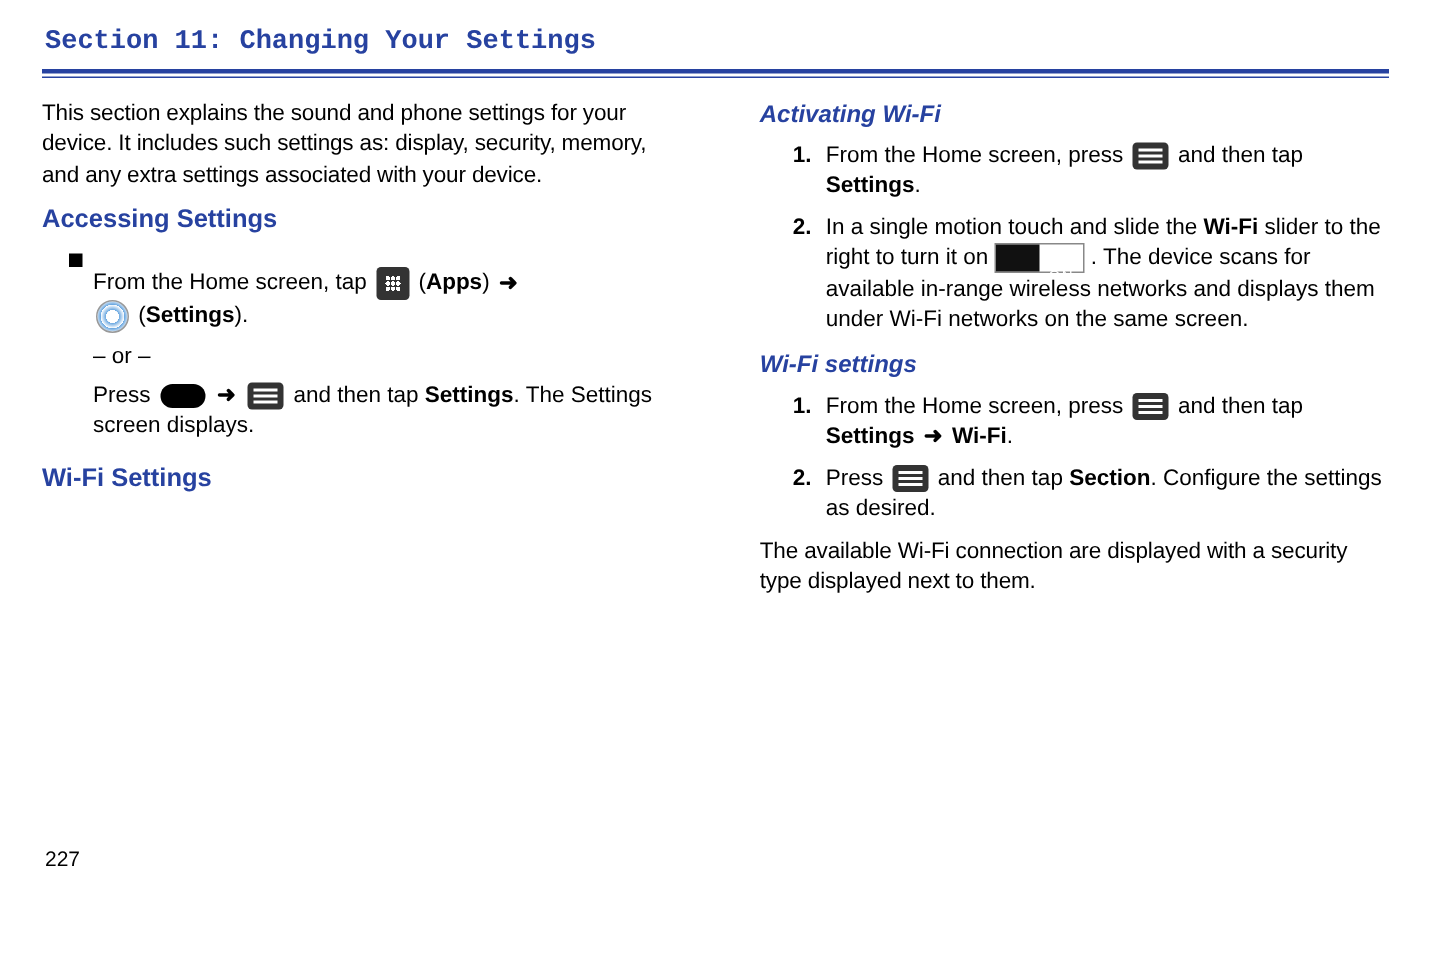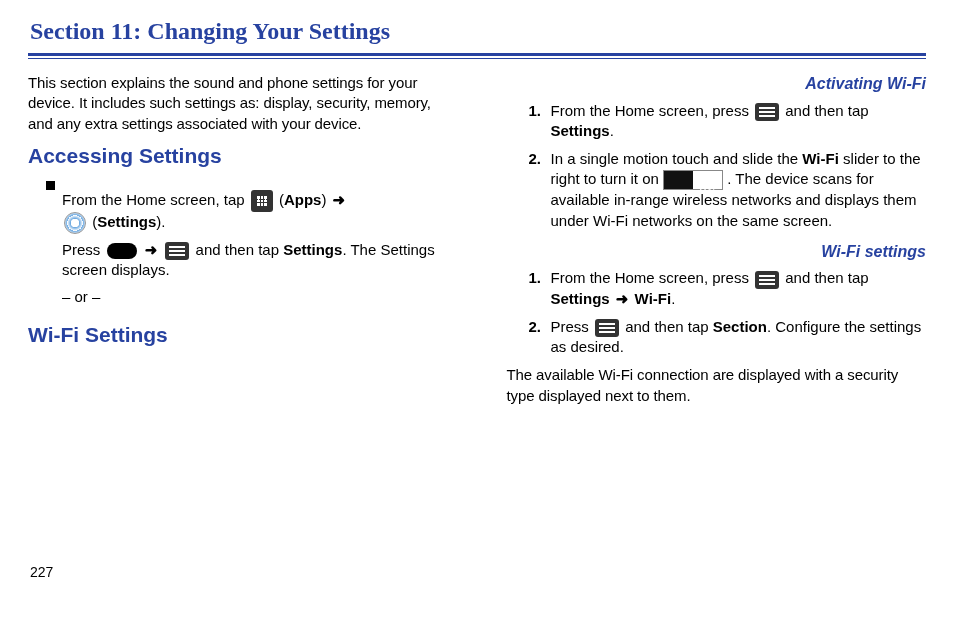--- a/index.html
+++ b/index.html
@@ -14,22 +14,22 @@
   }
   .page {
     padding: 18px 28px 10px 28px;
     box-sizing: border-box;
     height: 100%;
     position: relative;
   }
   .section-title {
     color: #2742a0;
     font-weight: 900;
-    font-size: 24px;
-    font-family: Liberation Serif, serif;
+    font-size: 18px;
+    font-family: Liberation Mono, monospace;
     margin: 0 0 8px 2px;
   }
   .rule {
     border-top: 3px solid #2742a0;
     border-bottom: 1px solid #2742a0;
     height: 2px;
     margin-bottom: 14px;
   }
   .cols {
     display: flex;
@@ -40,31 +40,30 @@
     font-size: 15px;
     line-height: 1.35;
   }
   .body-p {
     margin: 0 0 8px 0;
     letter-spacing: -0.1px;
   }
   .h2 {
     color: #2742a0;
     font-weight: 900;
-    font-size: 21px;
+    font-size: 17px;
     margin: 6px 0 6px 0;
     font-family: Arial, Helvetica, sans-serif;
   }
   .h3 {
     color: #2742a0;
     font-weight: bold;
     font-style: italic;
     font-size: 16px;
     margin: 0 0 6px 0;
-    text-align: right;
   }
   .bullet-row {
     display: flex;
     margin: 4px 0 2px 18px;
     flex-direction: column;
   }
   .bullet-marker {
     width: 9px;
     height: 9px;
     background: #000;
@@ -212,33 +211,33 @@
           <span class="icon">
               <span class="icon-square-grid"></span>
             </span>
           <span> (</span><span class="bold">Apps</span><span>) </span>
           <span class="arrow">➜</span><br>
           <span class="icon">
               <span class="icon-settings"></span>
             </span>
           <span> (</span><span class="bold">Settings</span><span>).</span>
 
+          <div class="sub-indent">– or –</div>
+
           <div class="sub-indent">
             <span>Press </span>
             <span class="icon">
                 <span class="icon-home-pill"></span>
               </span>
             <span class="arrow">➜</span>
             <span class="icon">
                 <span class="icon-menu"></span>
               </span>
             <span> and then tap </span><span class="bold">Settings</span><span>. The Settings screen displays.</span>
           </div>
-
-          <div class="sub-indent">– or –</div>
         </div>
       </div>
 
       <div class="h2" style="margin-top:14px">Wi-Fi Settings</div>
 
 
     </div>
 
     <div class="col">
 

